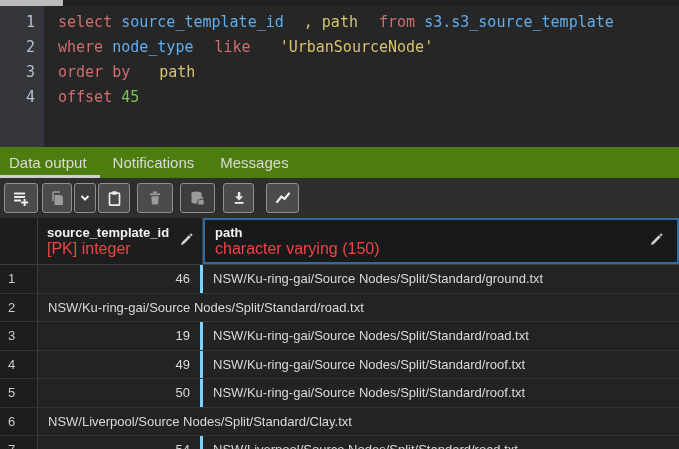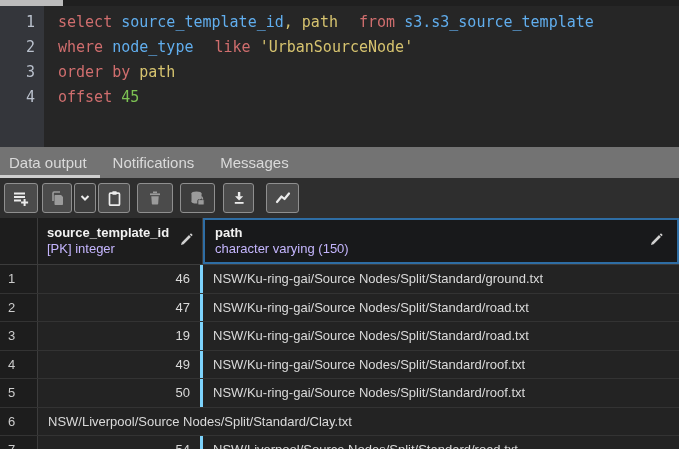--- a/index.html
+++ b/index.html
@@ -10,25 +10,25 @@
   .editor{height:147px;background:#262626;}
   .editor-scroll{height:6px;background:#1f1f1f;position:relative;}
   .editor-scroll-thumb{position:absolute;left:0;top:0;width:63px;height:6px;background:#bcbcbc;}
   .editor-body{display:flex;height:141px;font-family:"DejaVu Sans Mono",monospace;
                font-size:15px;line-height:25px;}
   .editor-gutter{width:44px;background:#34363b;color:#b9c0cc;text-align:right;
                  padding:4px 9px 0 0;box-sizing:border-box;flex:none;}
   .editor-code{flex:1;padding:4px 0 0 2px;white-space:pre;color:#d4d4d4;overflow:hidden;}
   .tok-kw{color:#d06e6e;margin-left:12px;}
   .tok-id{color:#61aeee;}
-  .tok-str{color:#d6c36f;}
+  .tok-str{color:#d6c36f;padding-left:20px;}
   .tok-num{color:#7cc153;}
 
   
-  .tabbar{height:31px;background:#737373;display:flex;align-items:stretch;}
+  .tabbar{height:31px;background:#4d7c0f;display:flex;align-items:stretch;}
   .tab{padding:0 13px;display:flex;align-items:center;font-size:15px;color:#dadada;
        box-sizing:border-box;cursor:pointer;}
   .tab:first-child{padding-left:9px;}
   .tab.active{border-bottom:3px solid #cfcfcf;padding-top:3px;}
 
   
   .toolbar{height:40px;background:#2e2e2e;display:flex;align-items:center;
            padding-left:4px;box-sizing:border-box;}
   .tbtn{height:30px;box-sizing:border-box;border:1px solid #8f8f8f;border-radius:3px;
         background:#4b4b4b;display:flex;align-items:center;justify-content:center;
@@ -36,21 +36,21 @@
   .tbtn.darker{background:#3d3d3d;}
   .tbtn.disabled{color:#9b9b9b;}
   .tbtn svg{display:block;}
 
   
   .grid-header{display:flex;height:47px;background:#1d1d1d;
                border-bottom:1px solid #3c3c3c;box-sizing:border-box;}
   .gh-gutter{width:38px;flex:none;border-right:1px solid #3c3c3c;box-sizing:border-box;}
   .gh-col{position:relative;box-sizing:border-box;padding:7px 0 0 9px;}
   .gh-col .col-name{font-size:13px;font-weight:bold;color:#f2f2f2;line-height:16px;}
-  .gh-col .col-type{font-size:13px;color:#c4b5fd;line-height:16px;}
+  .gh-col .col-type{font-size:16px;color:#ef4444;line-height:16px;}
   .gh-col-id{width:165px;flex:none;border-right:1px solid #3c3c3c;}
   .gh-col-path{flex:1;border:2px solid #2e6da4;background:#18191b;
                padding-top:5px;padding-left:10px;}
   .pencil{position:absolute;right:9px;top:50%;transform:translateY(-50%);color:#d0d0d0;cursor:pointer;}
   .gh-col-path .pencil{right:14px;}
 
   .grid-row{display:flex;height:28.5px;box-sizing:border-box;background:#232323;
             border-bottom:1px solid #333333;font-size:13px;color:#dadada;}
   .cell{display:flex;align-items:center;box-sizing:border-box;overflow:hidden;white-space:nowrap;}
   .cell-num{width:38px;flex:none;background:#1d1d1d;padding-left:8px;color:#cccccc;
@@ -200,21 +200,20 @@
     </div>
 
     <div id="grid-rows">
         <div class="grid-row">
           <div class="cell cell-num">1</div>
           <div class="cell cell-id">46</div>
           <div class="cell cell-path">NSW/Ku-ring-gai/Source Nodes/Split/Standard/ground.txt</div>
         </div>
         <div class="grid-row">
           <div class="cell cell-num">2</div>
-          <div class="cell cell-id">47</div>
           <div class="cell cell-path">NSW/Ku-ring-gai/Source Nodes/Split/Standard/road.txt</div>
         </div>
         <div class="grid-row">
           <div class="cell cell-num">3</div>
           <div class="cell cell-id">19</div>
           <div class="cell cell-path">NSW/Ku-ring-gai/Source Nodes/Split/Standard/road.txt</div>
         </div>
         <div class="grid-row">
           <div class="cell cell-num">4</div>
           <div class="cell cell-id">49</div>

